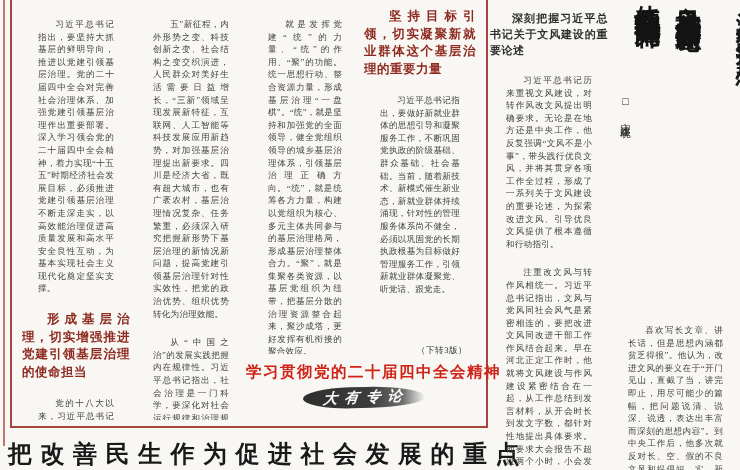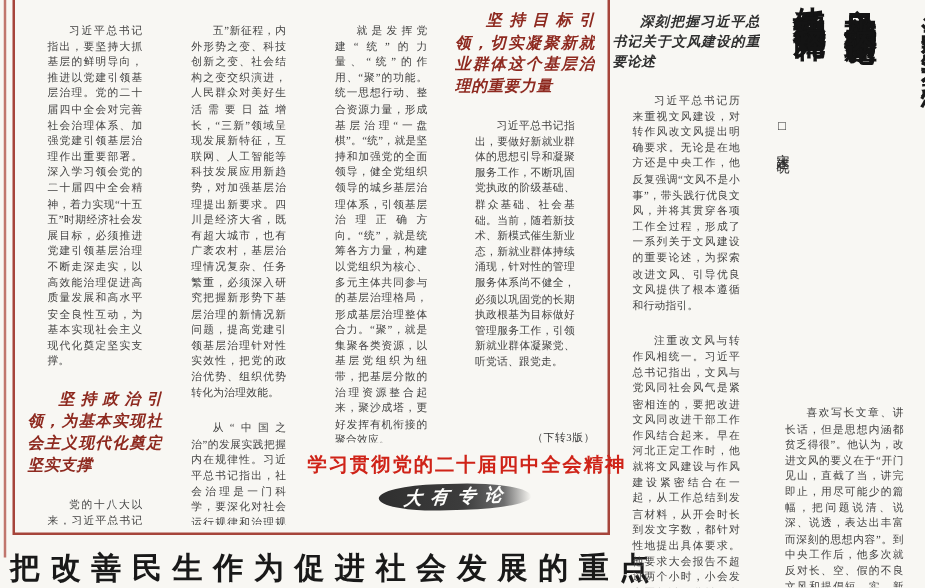--- a/index.html
+++ b/index.html
@@ -14,29 +14,29 @@
   .col{
     overflow:hidden;text-align:justify;
     font-size:8.6px;line-height:12.6px;letter-spacing:.2px;
     color:#434343;
   }
   .col p{margin:16px;text-indent:2em;}
   .h-red{
     font-weight:bold;color:#8e2a20;
     font-size:12.5px;line-height:17.5px;
     text-indent:2em;text-align:justify;
-    margin:6px 0 5px 0;letter-spacing:.5px;font-style:italic;
+    margin:6px 0 5px 0;letter-spacing:.5px;
   }
   .subhead{
-    font-weight:bold;font-style:italic;color:#2f2f2f;
+    font-weight:bold;color:#2f2f2f;
     font-size:11px;line-height:16px;
     text-indent:2em;text-align:justify;
     margin:8px 0 7px 0;letter-spacing:.5px;
   }
-  .jump{font-size:8.6px;letter-spacing:.5px;color:#333;text-align:right;}
+  .jump{font-size:8.6px;letter-spacing:.5px;color:#333;text-align:center;}
   
   .red-box{
     border:2px solid #a6453b;
     background:transparent;
   }
   .edge-rule{background:#c0766d;}
   
   .banner-slogan{
     font-family:"Liberation Sans","DejaVu Sans",sans-serif;
     font-weight:bold;color:#cf2318;
@@ -82,21 +82,21 @@
 </style>
 </head>
 <body>
 
 <div class="abs edge-rule" style="left:3px;top:0;width:1.5px;height:446px;"></div>
 
 <div class="abs red-box" style="left:10px;top:-14px;width:474px;height:438px;"></div>
 
 <div class="abs col" style="left:22px;top:2px;width:108px;height:418px;">
   <p>习近平总书记指出，要坚持大抓基层的鲜明导向，推进以党建引领基层治理。党的二十届四中全会对完善社会治理体系、加强党建引领基层治理作出重要部署。深入学习领会党的二十届四中全会精神，着力实现“十五五”时期经济社会发展目标，必须推进党建引领基层治理不断走深走实，以高效能治理促进高质量发展和高水平安全良性互动，为基本实现社会主义现代化奠定坚实支撑。</p>
-  <div class="h-red">坚持政治引领，为基本实现社会主义现代化奠定坚实支撑</div>
+  <div class="h-red">形成基层治理，切实增强推进党建引领基层治理的使命担当</div>
   <div>
       <p>党的十八大以来，习近平总书记围绕基层治理发表一系列重要论述，深刻回答了基层治理中具有全局性、前瞻性的重大理论和实践问题。推进党建引领基层治理，首要是学思想、把方向、明规律，切实增强工作责任感使命感紧迫感，以强烈政治担当抓实基层治理工作。</p>
       <p>从“治国安邦”的政治高度把握极端重要性。习近平总书记指出，基层是党的执政之基、力量之源，要不断夯实基层社会治理这个根基。一些国家发展实践表明，经济发展和社会发展必须协调并进，否则社会安定难以维持。“十五五”时期是基本实现社会主义现代化夯实基础、全面发力的关键时期，统筹推进高质量发展和高效能治理显得更加重要。基层治理作为实现国家治理体系和治理能力现代化的基础工程，地位更加重要、任务更加繁重，必须树牢大抓基层鲜明导向，扎实推进党建引领基层治理，为推进中国式现代化提供更加稳固的治理基础和社会环境。</p>
     </div>
 </div>
 
 <div class="abs col" style="left:137px;top:2px;width:108px;height:418px;">
   <div>
       <p>五”新征程，内外形势之变、科技创新之变、社会结构之变交织演进，人民群众对美好生活需要日益增长，“三新”领域呈现发展新特征，互联网、人工智能等科技发展应用新趋势，对加强基层治理提出新要求。四川是经济大省，既有超大城市，也有广袤农村，基层治理情况复杂、任务繁重，必须深入研究把握新形势下基层治理的新情况新问题，提高党建引领基层治理针对性实效性，把党的政治优势、组织优势转化为治理效能。</p>
       <p>从“中国之治”的发展实践把握内在规律性。习近平总书记指出，社会治理是一门科学，要深化对社会运行规律和治理规律的认识，坚定不移走中国特色社会主义社会治理之路，抓基层强基础是完善社会治理体系的重要任务。深入学习领会习近平总书记重要论述，深感基层社会治理是一项系统工程，必须深刻把握新时代经济社会发展规律和基层社会治理规律，善于运用先进的理念、科学的态度、专业的方法、精细的标准提升基层治理效能，注重把握好党建引领与多方共治、良好秩序与充满活力、强化治理与优化服务、前瞻预判与回应化解的六大关系，不断提升治理的科学化、精细化、法治化、专业化水平。</p>

